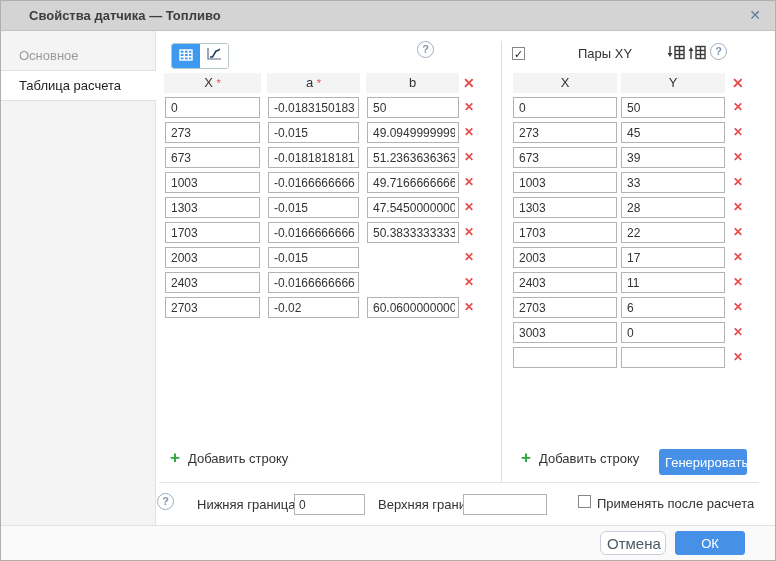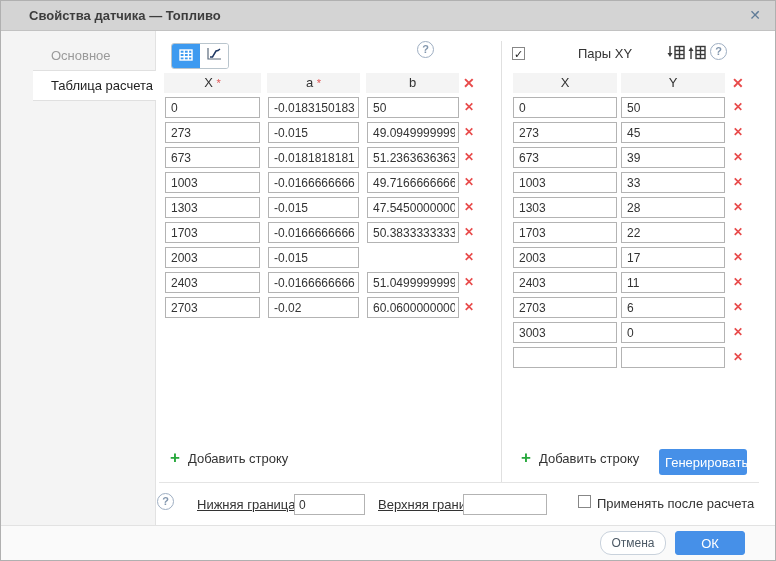--- a/index.html
+++ b/index.html
@@ -4,21 +4,21 @@
 <style>
   html,body{margin:0;padding:0;background:#fff;}
   *{box-sizing:border-box;font-family:"Liberation Sans",sans-serif;}
   #dialog{position:relative;width:776px;height:561px;background:#fff;border:1px solid #b0b0b0;overflow:hidden;}
   
   #titlebar{position:absolute;left:0;top:0;width:100%;height:30px;background:#d4d4d4;border-bottom:1px solid #c2c2c2;}
   #titlebar .ttl{position:absolute;left:12px;top:7px;font-size:13px;font-weight:bold;color:#3d3d3d;margin-left:16px;}
   #close-x{position:absolute;right:14px;top:6px;font-size:14px;color:#5f7b97;cursor:pointer;}
   
   #sidebar{position:absolute;left:0;top:30px;width:155px;height:496px;background:#f4f4f4;border-right:1px solid #e2e2e2;}
-  .side-item{position:relative;height:30px;line-height:30px;padding-left:18px;font-size:13px;color:#9a9a9a;cursor:pointer;margin-left:32px;}
+  .side-item{position:relative;height:30px;line-height:30px;padding-left:18px;font-size:13px;color:#9a9a9a;cursor:pointer;}
   .side-item.first{margin-top:10px;border-bottom:1px solid #e0e0e0;}
   .side-item.active{background:#fff;color:#222;border-bottom:1px solid #e0e0e0;margin-right:-1px;}
   
   #view-toggle{position:absolute;left:170px;top:42px;height:26px;border:1px solid #b9c5cd;border-radius:3px;overflow:hidden;display:flex;background:#fff;}
   .tgl{width:28px;height:24px;display:flex;align-items:center;justify-content:center;cursor:pointer;background:#fff;}
   .tgl.active{background:#3d9af0;}
   
   .help{position:absolute;width:17px;height:17px;border:1px solid #9eaec2;border-radius:50%;color:#8296ad;font-size:11px;font-weight:bold;text-align:center;line-height:15px;cursor:pointer;background:#fff;}
   
   .hdr{position:absolute;top:72px;height:20px;background:#f4f4f4;font-size:13px;color:#333;text-align:center;line-height:20px;}
@@ -43,25 +43,25 @@
   .cbx{position:absolute;width:13px;height:13px;border:1px solid #878787;background:#fff;font-size:11px;line-height:12px;text-align:center;color:#222;cursor:pointer;}
   .cbx-label{position:absolute;font-size:13px;color:#333;}
   
   .pair-ico{position:absolute;cursor:pointer;}
   
   .add-plus{position:absolute;color:#27a83c;font-size:17px;font-weight:bold;line-height:16px;cursor:pointer;}
   .add-label{position:absolute;font-size:13px;color:#333;cursor:pointer;}
   
   #generate-btn{position:absolute;left:658px;top:448px;width:88px;height:26px;background:#4690e8;color:#fff;border:none;border-radius:3px;font-size:13px;cursor:pointer;}
   
-  .bound-label{position:absolute;top:496px;font-size:13px;color:#333;text-decoration:underline;}
+  .bound-label{position:absolute;top:496px;font-size:13px;color:#333;}
   .bound-input{position:absolute;top:493px;height:21px;border:1px solid #b3b3b3;font-size:12px;color:#333;padding:0 4px;}
   
   #footer{position:absolute;left:0;bottom:0;width:100%;height:35px;background:#fafafa;border-top:1px solid #e2e2e2;}
-  #cancel-btn{position:absolute;right:109px;top:5px;width:66px;height:24px;background:#fff;border:1px solid #c9d2dc;border-radius:11px;font-size:12px;color:#4d5a66;cursor:pointer;}
+  #cancel-btn{position:absolute;right:109px;top:5px;width:66px;height:24px;background:#fff;border:1px solid #c9d2dc;border-radius:6px;font-size:15px;color:#4d5a66;cursor:pointer;}
   #ok-btn{position:absolute;right:30px;top:5px;width:70px;height:24px;background:#4690e8;border:1px solid #4690e8;border-radius:3px;font-size:13px;color:#fff;cursor:pointer;}
 </style>
 </head>
 <body>
 
 <div id="dialog">
 
   <div id="titlebar">
     <span class="ttl">Свойства датчика — Топливо</span>
     <span id="close-x">✕</span>
@@ -147,21 +147,20 @@
         <span class="del d-l">✕</span>
       </div>
       <div class="trow" style="top: 150px;">
         <input class="cell c-lx" value="2003" style="">
         <input class="cell c-la" value="-0.015" style="">
         <span class="del d-l">✕</span>
       </div>
       <div class="trow" style="top: 175px;">
         <input class="cell c-lx" value="2403" style="">
         <input class="cell c-la" value="-0.01666666666" style="">
-        <input class="cell c-lb" value="51.0499999999" style="">
         <span class="del d-l">✕</span>
       </div>
       <div class="trow" style="top: 200px;">
         <input class="cell c-lx" value="2703" style="">
         <input class="cell c-la" value="-0.02" style="">
         <input class="cell c-lb" value="60.0600000000" style="">
         <span class="del d-l">✕</span>
       </div>
     </div>
 

